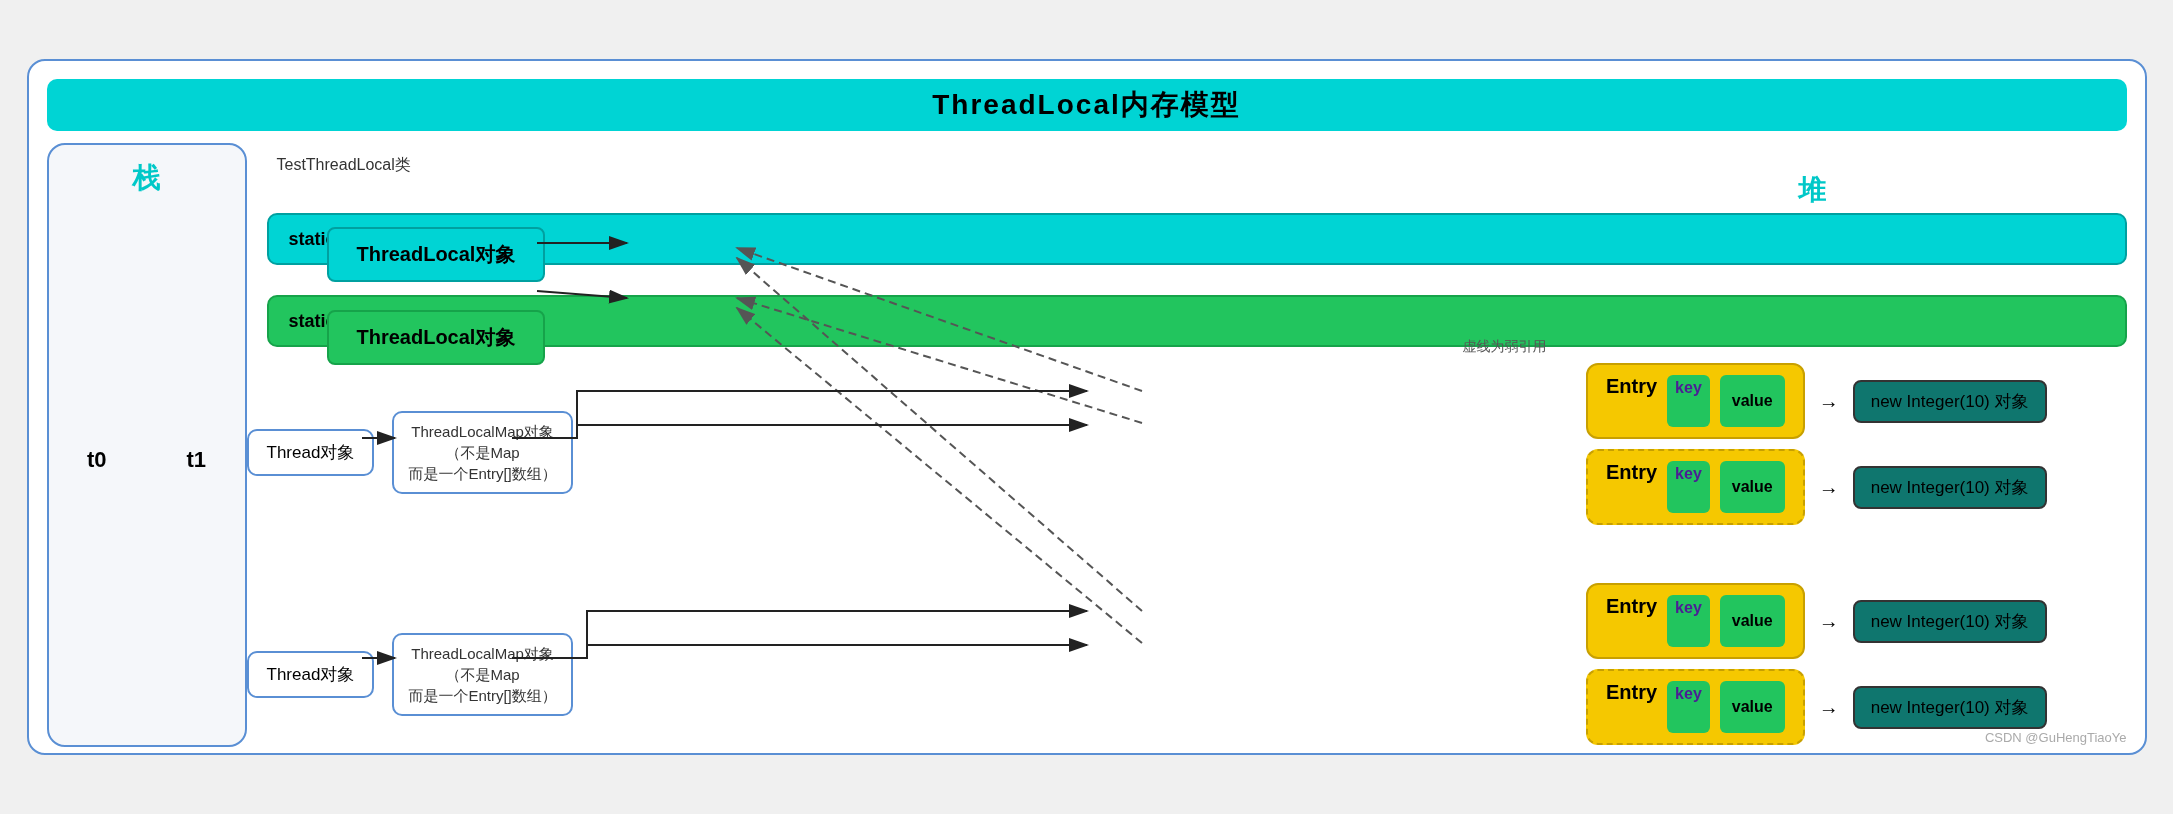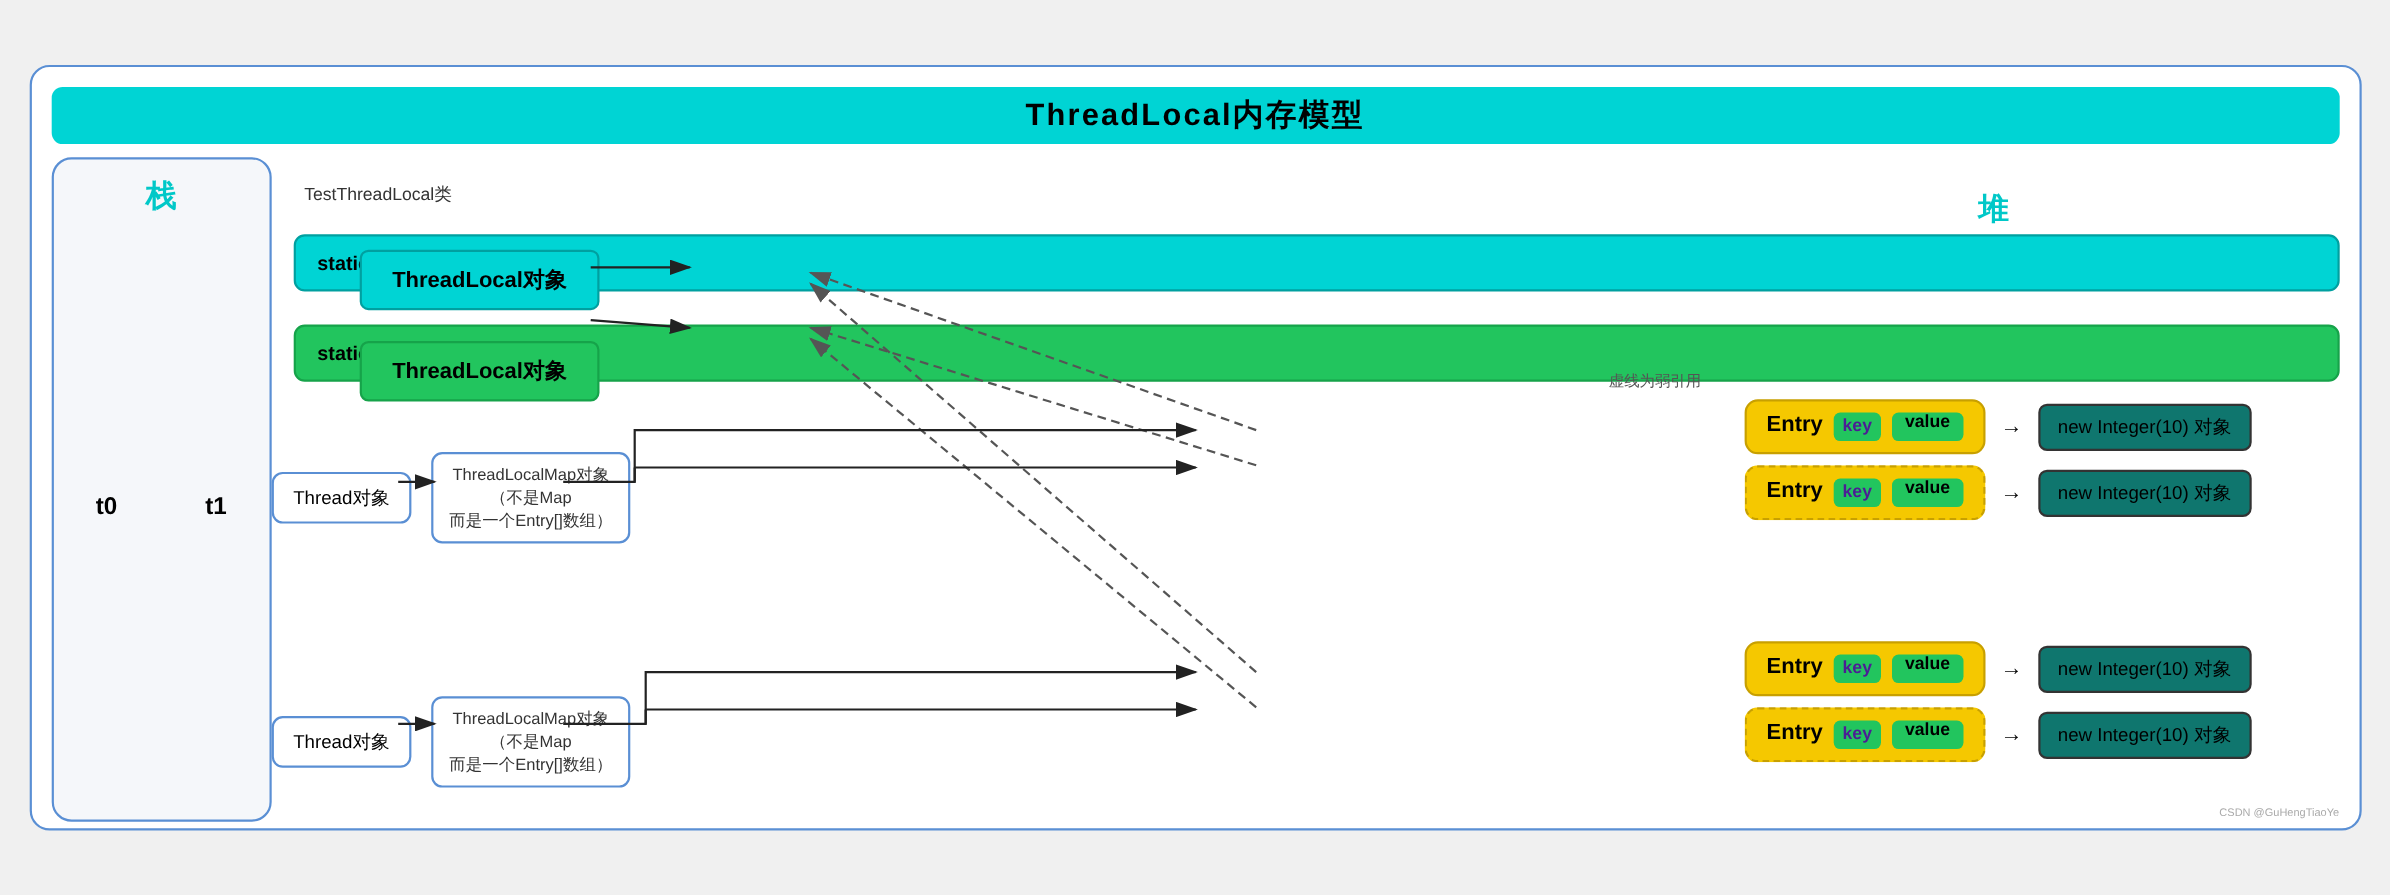--- a/index.html
+++ b/index.html
@@ -73,21 +73,21 @@
       align-items: center;
       margin-top: 30px;
     }
     .stack-item {
       font-size: 22px;
       font-weight: bold;
       color: #000;
     }
     .class-label {
       position: absolute;
-      top: 24px;
+      top: 12px;
       left: 30px;
       font-size: 16px;
       color: #333;
     }
     .static-boxes {
       display: flex;
       flex-direction: column;
       gap: 30px;
       margin-top: 70px;
       margin-left: 20px;
@@ -178,21 +178,21 @@
       background: #22c55e;
       border-radius: 6px;
       padding: 4px 8px;
       font-size: 16px;
       font-weight: bold;
       color: #4c1d95;
     }
     .value-badge {
       background: #22c55e;
       border-radius: 6px;
-      padding: 0 12px;
+      padding: 17px 12px;
       font-size: 16px;
       font-weight: bold;
       color: #000;
     }
     .integer-box {
       border: 2px solid #333;
       border-radius: 8px;
       padding: 8px 16px;
       font-size: 17px;
       background: #0f766e;
@@ -213,21 +213,21 @@
       top: 195px;
       right: 580px;
       font-size: 14px;
       color: #555;
     }
     
     .watermark {
       position: absolute;
       bottom: 8px;
       right: 18px;
-      font-size: 10px;
+      font-size: 13px;
       color: #aaa;
     }
   </style>
 </head>
 <body>
 
 <div class="outer-container">
 
   <div class="title-bar">
     <span>ThreadLocal内存模型</span>

